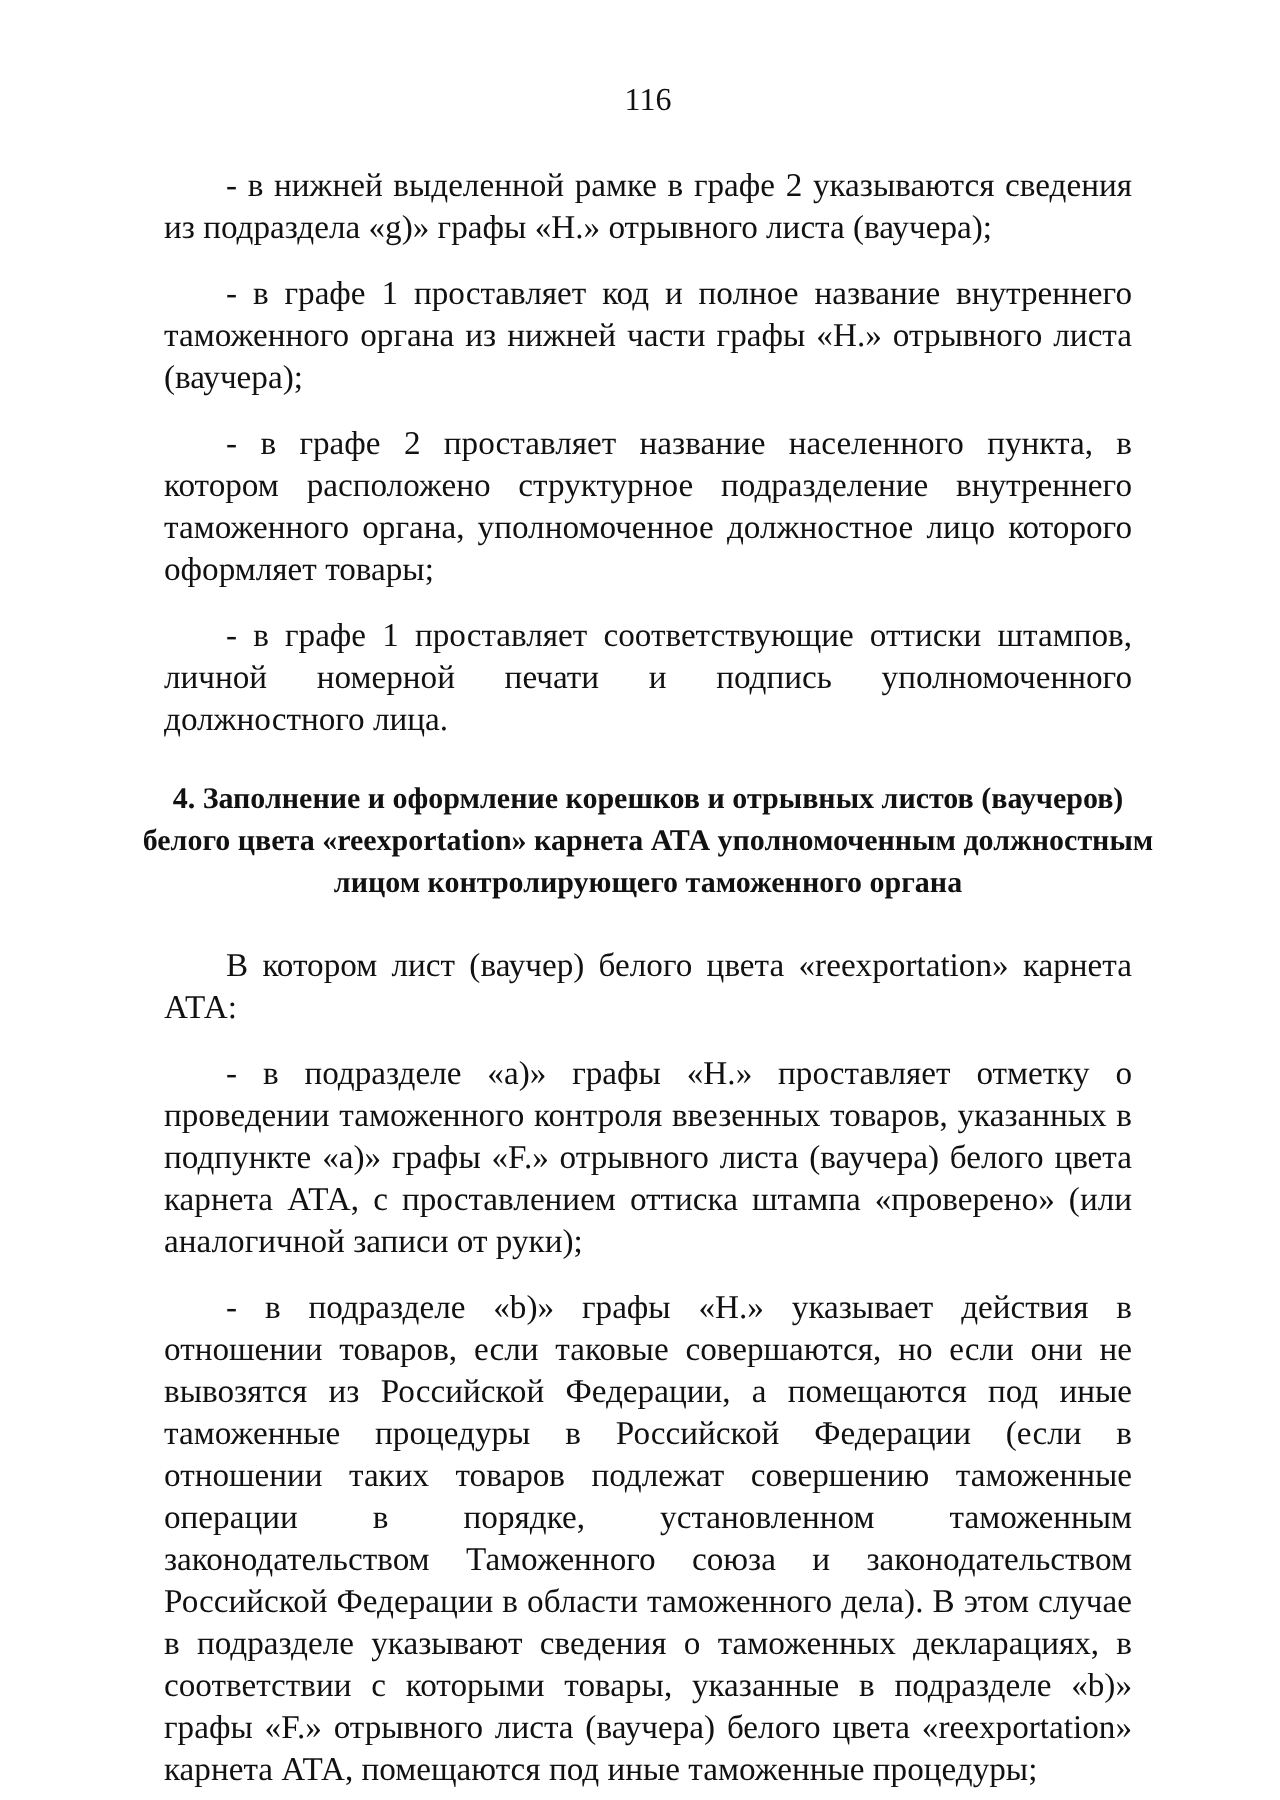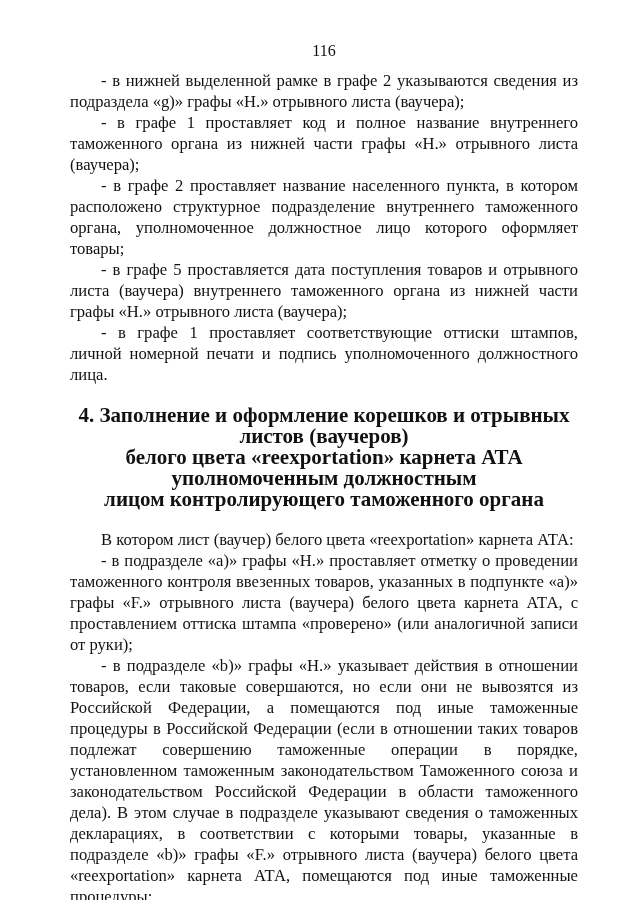--- a/index.html
+++ b/index.html
@@ -4,37 +4,36 @@
 <style>
   html, body { margin: 0; padding: 0; background: #ffffff; }
   body { width: 640px; height: 900px; overflow: hidden; position: relative; }
   .page {
     position: absolute; left: 70px; top: 0; width: 508px;
     font-family: "Liberation Serif", "DejaVu Serif", serif;
     font-size: 16.6px; line-height: 21px; color: #111;
   }
   .page-number { position: absolute; top: 40px; left: 0; width: 100%; text-align: center; font-size: 16px; }
   .body-block { position: absolute; top: 70px; left: 0; width: 100%; }
-  .para { text-align: justify; text-indent: 31px; margin: 0; }
+  .para { text-align: justify; text-indent: 31px; margin: 12px; }
   .heading {
     font-weight: bold; text-align: center; margin: 20px 0 19px 0;
-    font-size: 21px; line-height: 21px;
+    font-size: 15px; line-height: 21px;
   }
 </style>
 </head>
 <body>
 
 <div class="page">
   <div class="page-number">116</div>
 
   <div class="body-block">
     <p class="para">- в нижней выделенной рамке в графе 2 указываются сведения из подраздела «g)» графы «H.» отрывного листа (ваучера);</p>
     <p class="para">- в графе 1 проставляет код и полное название внутреннего таможенного органа из нижней части графы «H.» отрывного листа (ваучера);</p>
     <p class="para">- в графе 2 проставляет название населенного пункта, в котором расположено структурное подразделение внутреннего таможенного органа, уполномоченное должностное лицо которого оформляет товары;</p>
-    <p class="para">- в графе 5 проставляется дата поступления товаров и отрывного листа (ваучера) внутреннего таможенного органа из нижней части графы «H.» отрывного листа (ваучера);</p>
     <p class="para">- в графе 1 проставляет соответствующие оттиски штампов, личной номерной печати и подпись уполномоченного должностного лица.</p>
 
     <div class="heading">
       <div>4. Заполнение и оформление корешков и отрывных листов (ваучеров)</div>
       <div>белого цвета «reexportation» карнета АТА уполномоченным должностным</div>
       <div>лицом контролирующего таможенного органа</div>
     </div>
 
     <p class="para">В котором лист (ваучер) белого цвета «reexportation» карнета АТА:</p>
     <p class="para">- в подразделе «a)» графы «H.» проставляет отметку о проведении таможенного контроля ввезенных товаров, указанных в подпункте «a)» графы «F.» отрывного листа (ваучера) белого цвета карнета АТА, с проставлением оттиска штампа «проверено» (или аналогичной записи от руки);</p>

